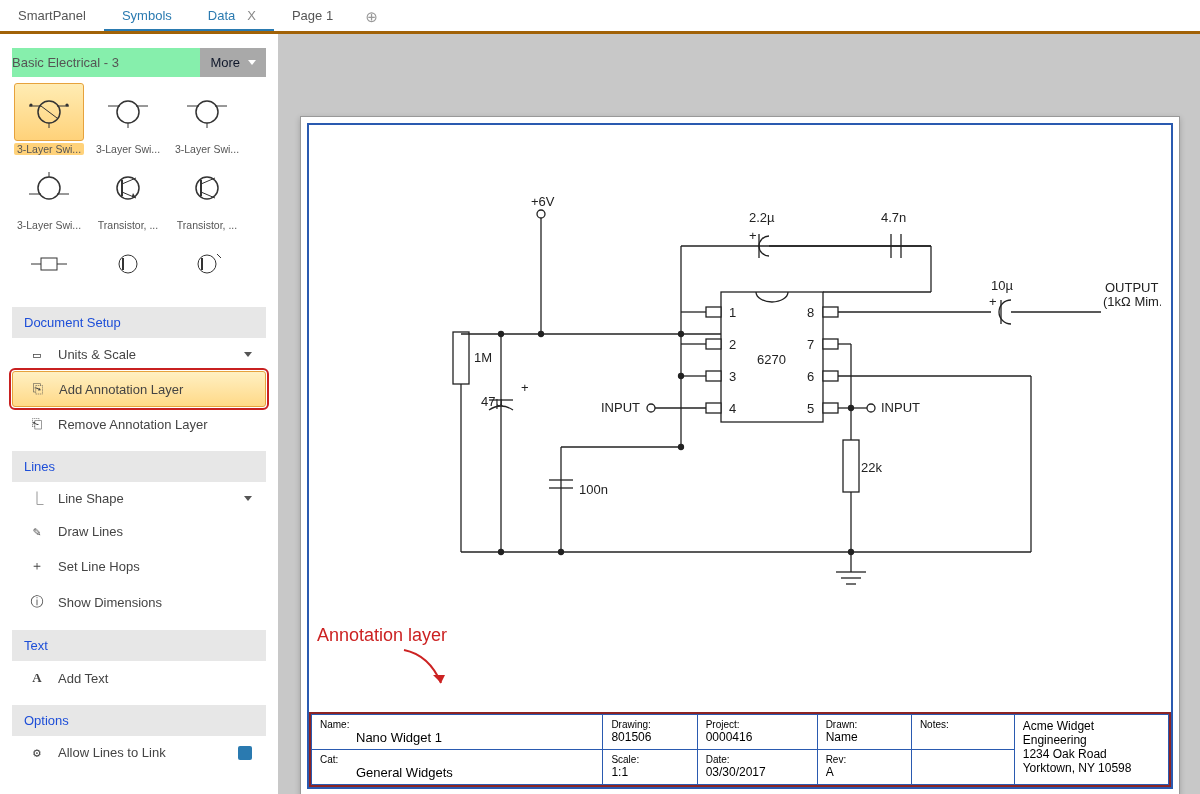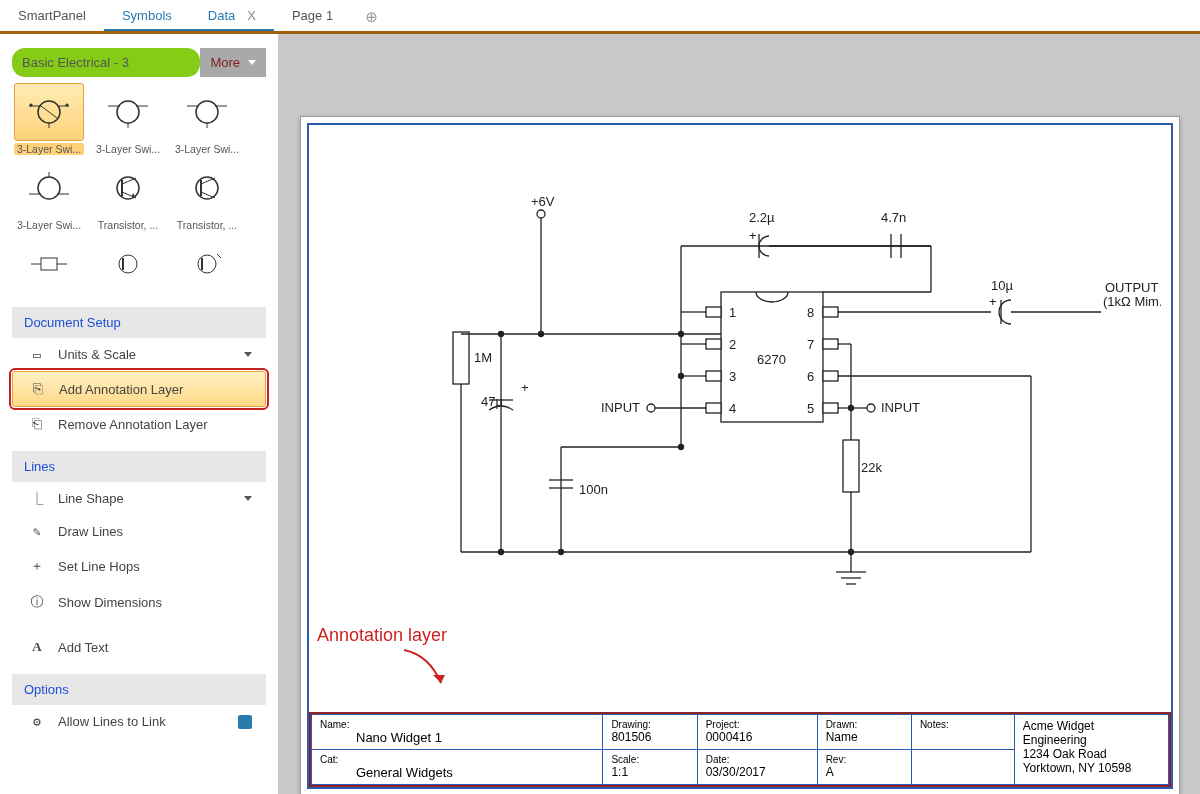--- a/index.html
+++ b/index.html
@@ -8,22 +8,22 @@
 
 .tabs { display: flex; background: #fff; border-bottom: 3px solid #a16207; height: 34px; }
 .tab { padding: 8px 18px; font-size: 13px; color: #555; cursor: pointer; position: relative; }
 .tab.active { color: #2a7ab0; border-bottom: 2px solid #2a7ab0; }
 .tab .close { margin-left: 12px; color: #888; font-size: 13px; }
 .tab.add { padding: 8px 14px; color: #999; font-size: 15px; }
 
 
 .sidebar { position: absolute; top: 34px; left: 0; width: 278px; background: #fff; height: 760px; padding-top: 14px; }
 .lib-header { display: flex; margin: 0 12px 6px 12px; }
-.lib-title { flex: 1; background: #84cc16; padding: 7px 10px; font-size: 13px; color: #555; border-radius: 13px; }
-.more-btn { background: #a9a9a9; color: #7f1d1d; padding: 7px 10px; font-size: 13px; display: flex; align-items: center; }
+.lib-title { flex: 1; background: #86efac; padding: 7px 0; font-size: 13px; color: #555; }
+.more-btn { background: #a9a9a9; color: #0f172a; padding: 7px 10px; font-size: 13px; display: flex; align-items: center; }
 .more-btn .caret { margin-left: 8px; border-left: 4px solid transparent; border-right: 4px solid transparent; border-top: 5px solid #fff; }
 
 .shape-grid { display: grid; grid-template-columns: repeat(3, 75px); gap: 4px; margin: 6px 0 14px 14px; max-height: 210px; overflow: hidden; position: relative; }
 .shape-cell { text-align: center; font-size: 10.5px; color: #555; }
 .shape-cell .thumb { width: 70px; height: 58px; border: 1px solid transparent; display: flex; align-items: center; justify-content: center; font-size: 28px; color: #333; border-radius: 3px; }
 .shape-cell.sel .thumb { background: linear-gradient(#ffecb3,#ffd27a); border: 1px solid #e6a23c; }
 .shape-cell .lbl { display: block; margin-top: 2px; white-space: nowrap; overflow: hidden; text-overflow: ellipsis; width: 70px; }
 .shape-cell.sel .lbl { background: #ffd27a; border-radius: 2px; }
 
 .section-title { background: #e7e7e7; color: #1d4ed8; font-size: 13px; padding: 8px 12px; margin: 0 12px; }
@@ -203,20 +203,21 @@
   <div class="row-item">
       <span class="ricon">＋</span>
       <span>Set Line Hops</span>
     </div>
   <div class="row-item">
       <span class="ricon">ⓘ</span>
       <span>Show Dimensions</span>
     </div>
 
   <div style="height:10px"></div>
+  <div class="section-title">Text</div>
   <div class="row-item">
       <span class="ricon" style="font-weight:bold;font-family:Georgia">A</span>
       <span>Add Text</span>
     </div>
 
   <div style="height:10px"></div>
   <div class="section-title">Options</div>
   <div class="row-item">
       <span class="ricon">⚙</span>
       <span>Allow Lines to Link</span>

